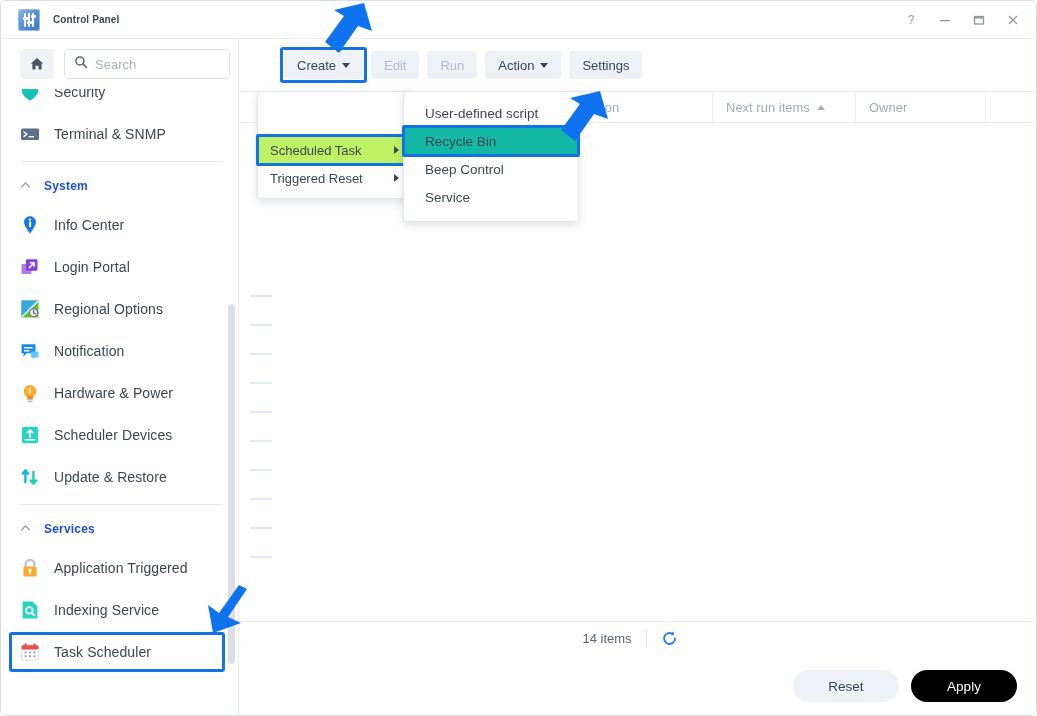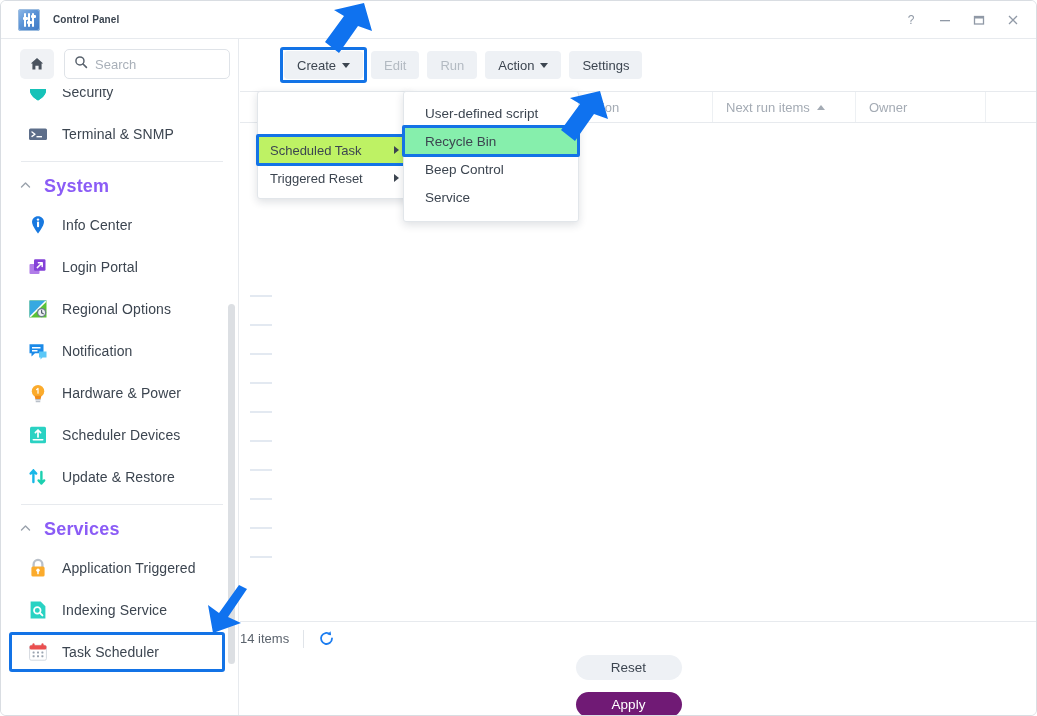--- a/index.html
+++ b/index.html
@@ -94,36 +94,36 @@
 
   .side-scroll {
     position: absolute; top: 50px; left: 0;
     width: 238px; height: 628px;
     overflow: hidden;
   }
   .side-inner { position: relative; padding-bottom: 20px; }
 
   .side-item {
     height: 42px; display: flex; align-items: center;
-    padding-left: 26px; cursor: pointer; position: relative;
+    padding-left: 18px; cursor: pointer; position: relative;
   }
   .side-item .ico {
     width: 22px; height: 22px; flex: none; margin-right: 13px;
     position: relative;
   }
   .side-item .lbl {
     font-size: 14px; color: #3c4550; letter-spacing: .1px;
   }
   .side-group {
     height: 36px; display: flex; align-items: center;
     padding-left: 19px;
   }
   .side-group .chev { margin-right: 13px; flex: none; }
   .side-group .gl {
-    font-size: 18px; color: #8b5cf6; font-weight: bold; letter-spacing: .2px;
+    font-size: 12px; color: #1d4ed8; font-weight: bold; letter-spacing: .2px;
   }
   .side-sep {
     height: 1px; background: #e7eaee; margin: 6px 16px 6px 20px;
   }
   .side-item.selected { }
   .sel-ring {
     position: absolute; left: 8px; right: 14px; top: 1px; bottom: 1px;
     border: 3px solid #1373e6; border-radius: 3px; pointer-events: none;
   }
   .side-item.selected .lbl { color: #3c4550; }
@@ -184,39 +184,39 @@
   }
   .row-dash {
     position: absolute; left: 10px; width: 22px; height: 2px;
     background: #e3e9f1;
   }
 
   
   .status-bar {
     position: absolute; left: 0; bottom: 62px; width: 798px; height: 34px;
     border-top: 1px solid #e7eaee;
-    display: flex; align-items: center; justify-content: flex-start;
+    display: flex; align-items: center; justify-content: center;
     padding-right: 18px;
   }
   .items-count { font-size: 13px; color: #5b636d; }
   .vdiv { width: 1px; height: 18px; background: #e0e4e9; margin: 0 14px; }
   .refresh { cursor: pointer; display: flex; align-items: center; }
 
   .footer {
     position: absolute; left: 0; bottom: 0; width: 798px; height: 62px;
     display: flex; align-items: center; justify-content: flex-end;
-    padding-right: 21px; gap: 12px; flex-direction: column;
+    padding-right: 21px; gap: 12px;
   }
   .fbtn {
     height: 32px; min-width: 106px; padding: 0 22px;
     border: none; border-radius: 16px;
     font-family: inherit; font-size: 13.5px; cursor: pointer;
   }
   .fbtn.reset { background: #eef1f5; color: #3c4550; }
-  .fbtn.apply { background: #701a75; color: #ffffff; }
+  .fbtn.apply { background: #000000; color: #ffffff; }
 
   
   .menu1 {
     position: absolute; top: 90px; left: 256px;
     width: 155px;
     background: #ffffff;
     border: 1px solid #e2e6ea;
     border-radius: 3px;
     box-shadow: 0 3px 9px rgba(20,35,60,.14);
     padding: 4px 0 6px 0;
@@ -246,21 +246,21 @@
     border-radius: 3px;
     box-shadow: 0 3px 9px rgba(20,35,60,.14);
     padding: 7px 0 10px 0;
     z-index: 45;
   }
   .menu2 .mi2 {
     height: 28px; display: flex; align-items: center;
     padding: 0 21px; font-size: 13.5px; color: #3c4550;
     cursor: pointer; position: relative; margin-bottom: 0;
   }
-  .menu2 .mi2.active { background: #86efac; }
+  .menu2 .mi2.active { background: #14b8a6; }
   .menu2 .mi2 + .mi2 { margin-top: 0; }
 
   
   .arrow-svg { position: absolute; z-index: 80; pointer-events: none; }
 </style>
 </head>
 <body>
 
 <div class="window">
 

